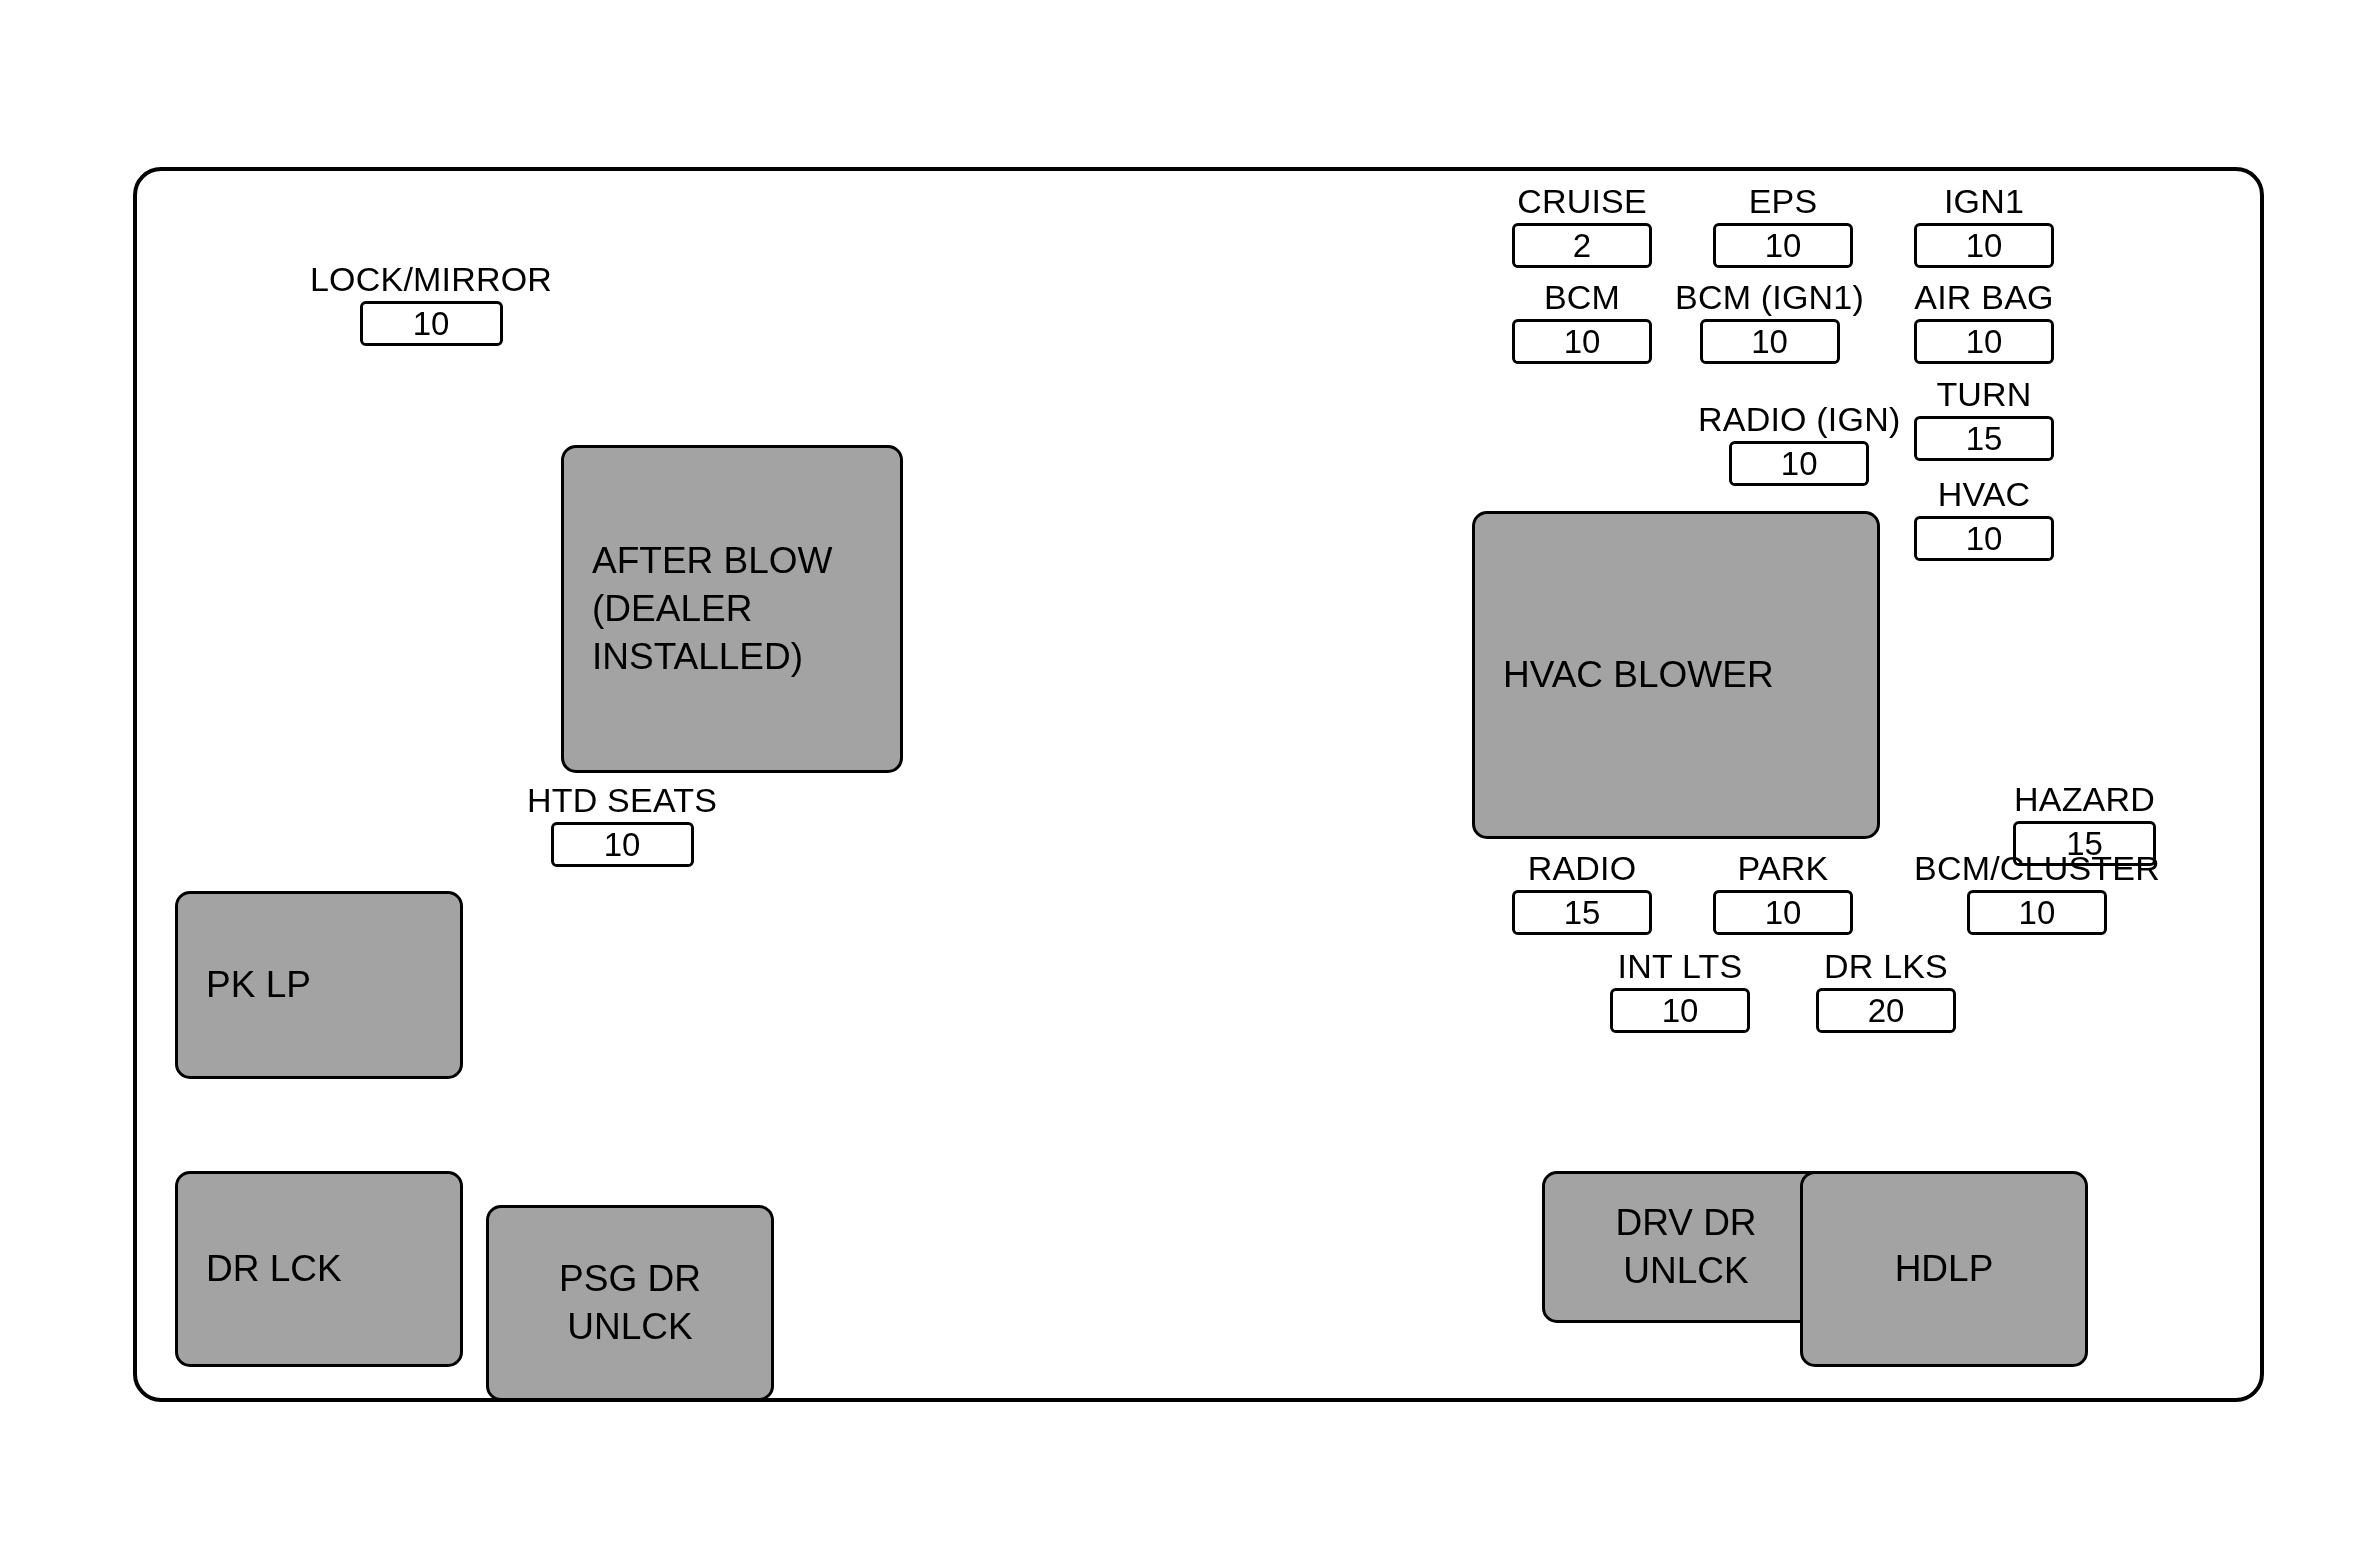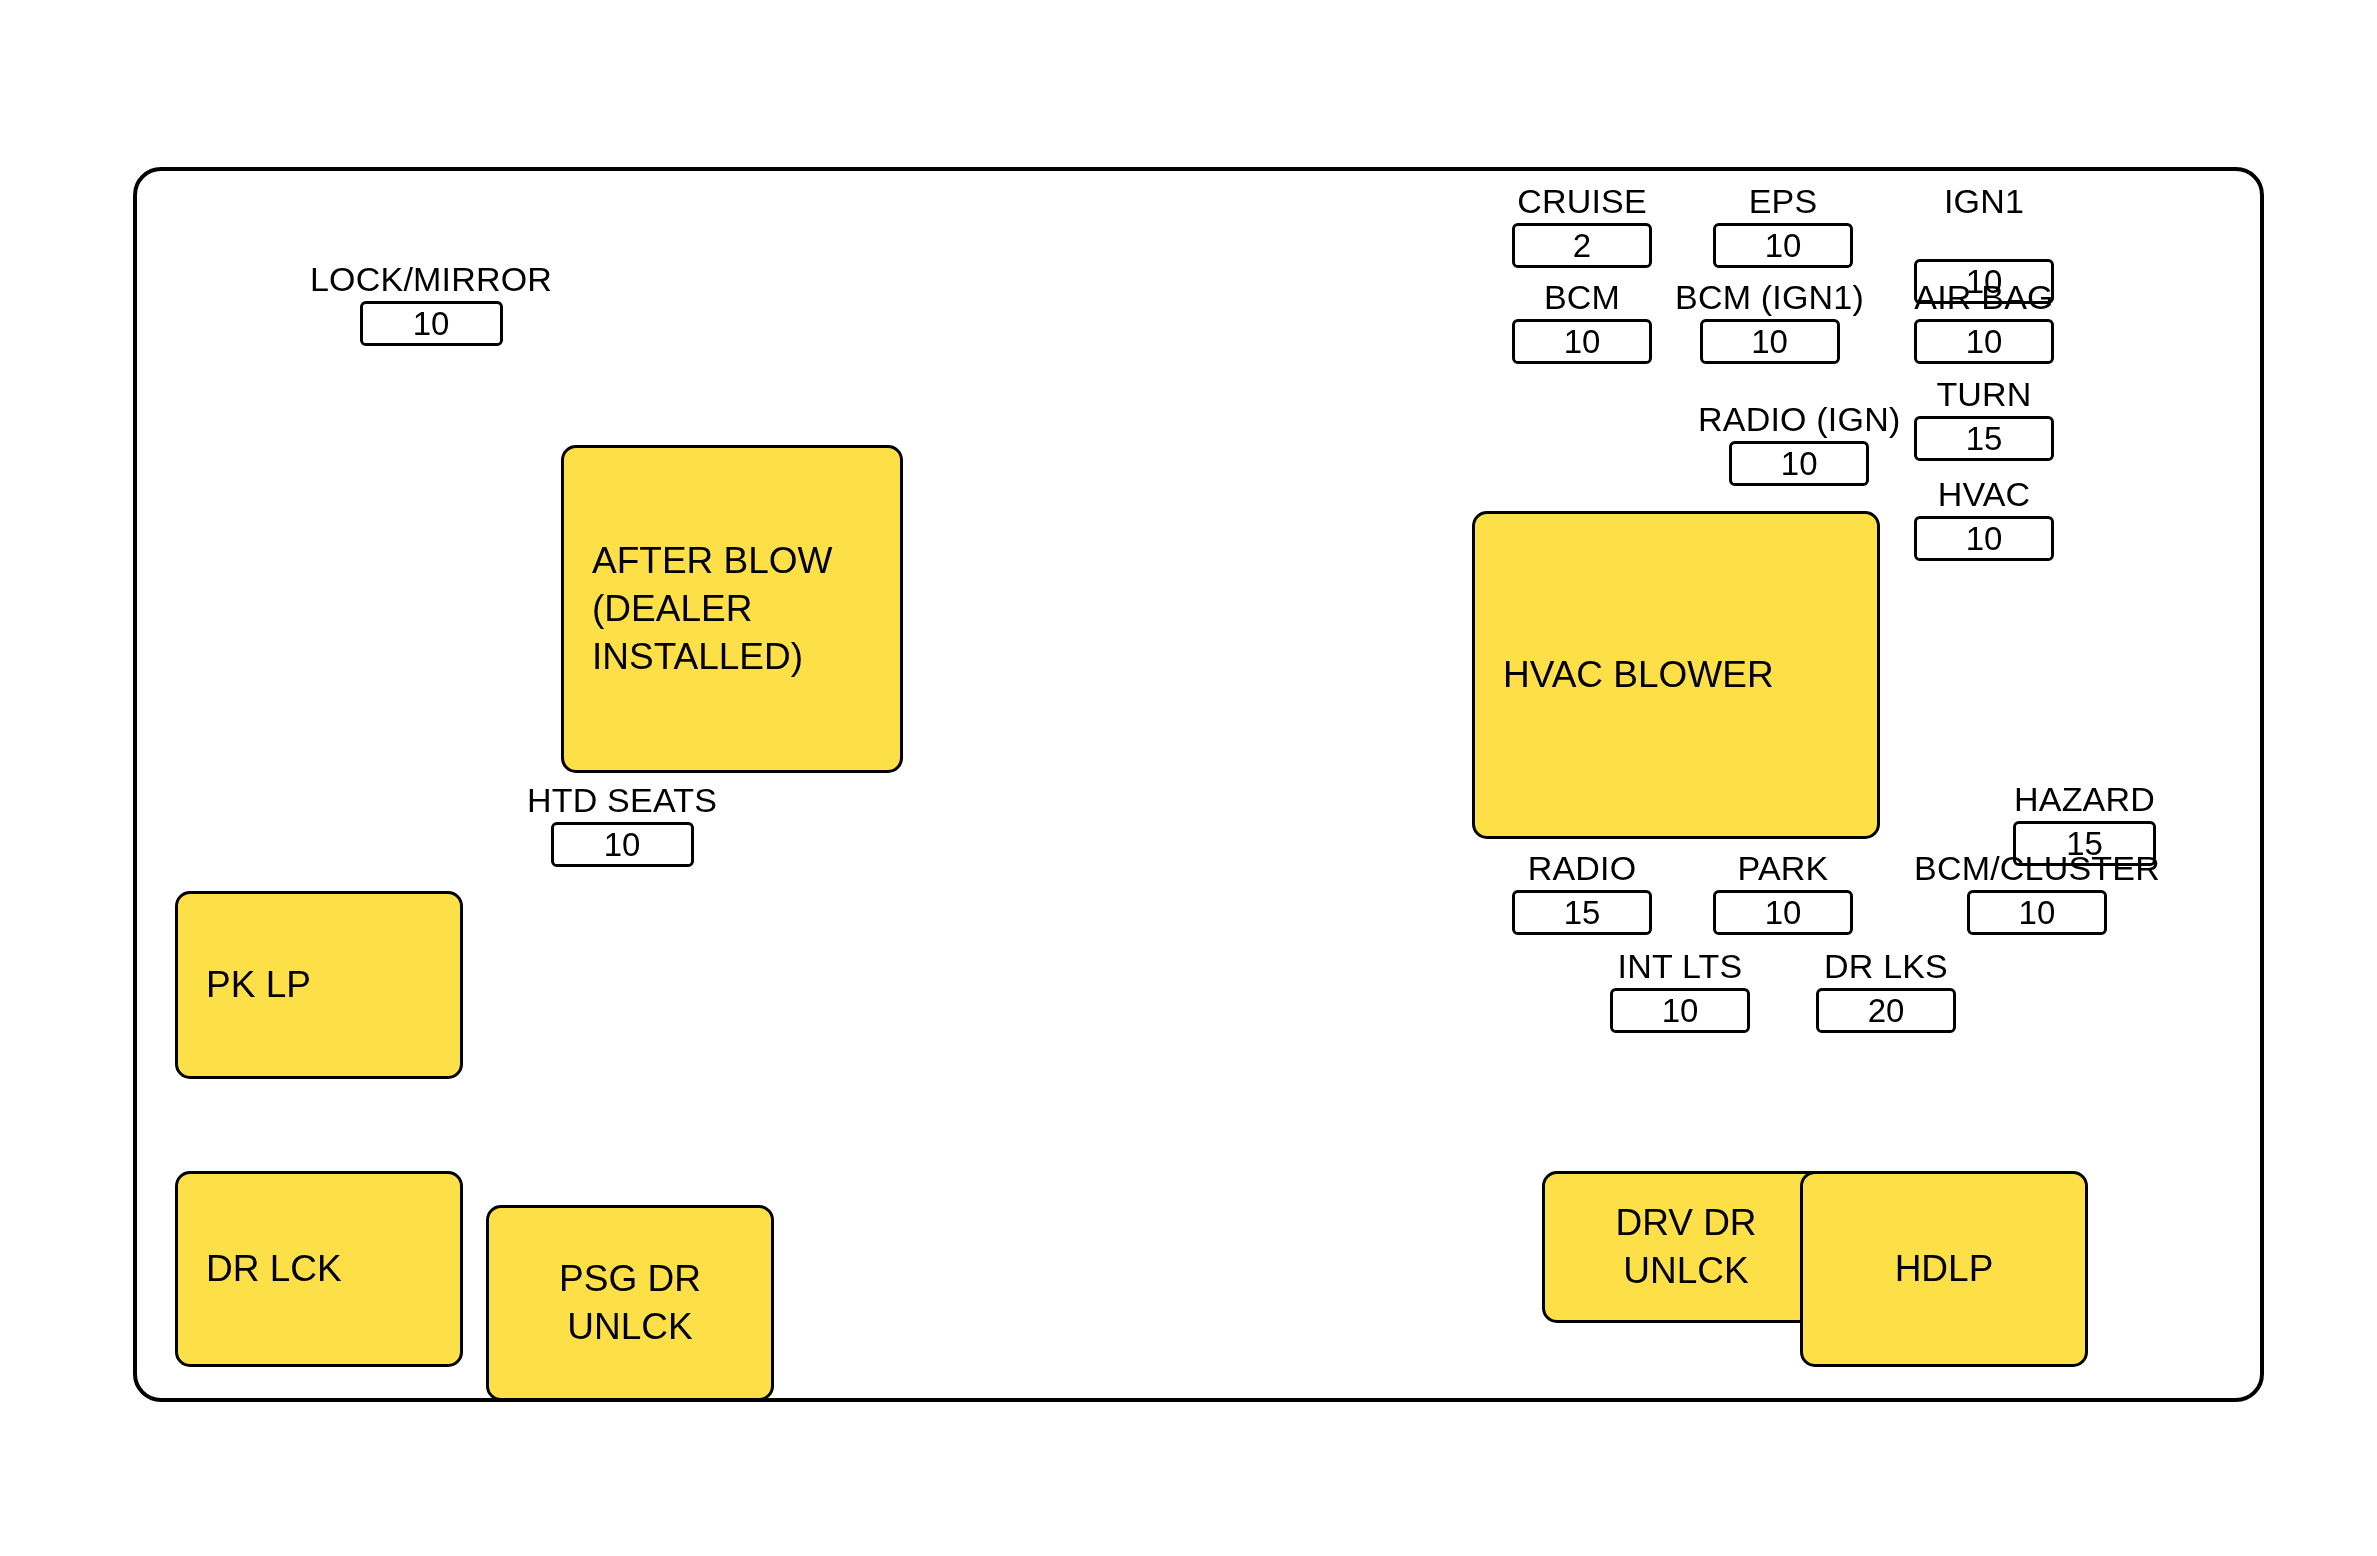--- a/index.html
+++ b/index.html
@@ -68,21 +68,21 @@
     position: absolute;
     border: 3.3px solid #000000;
     border-radius: 15px;
     box-sizing: border-box;
     display: flex;
     align-items: center;
     justify-content: center;
     text-align: center;
     font-size: 37px;
     line-height: 48px;
-    background: #fde047;
+    background: #a3a3a3;
     white-space: pre-line;
   }
   .relay.left-align {
     justify-content: flex-start;
     text-align: left;
     padding-left: 28px;
   }
 </style>
 </head>
 <body>
@@ -97,21 +97,21 @@
         <div class="fuse-box" style="width: 143px;">10</div>
       </div>
       <div class="fuse" style="left: 1512px; top: 182px;">
         <div class="fuse-label">CRUISE</div>
         <div class="fuse-box" style="width: 140px;">2</div>
       </div>
       <div class="fuse" style="left: 1713px; top: 182px;">
         <div class="fuse-label">EPS</div>
         <div class="fuse-box" style="width: 140px;">10</div>
       </div>
-      <div class="fuse" style="left: 1914px; top: 182px; gap: 36px;">
+      <div class="fuse" style="left: 1914px; top: 182px;">
         <div class="fuse-label">IGN1</div>
         <div class="fuse-box" style="width: 140px;">10</div>
       </div>
       <div class="fuse" style="left: 1512px; top: 278px;">
         <div class="fuse-label">BCM</div>
         <div class="fuse-box" style="width: 140px;">10</div>
       </div>
       <div class="fuse" style="left: 1675px; top: 278px;">
         <div class="fuse-label">BCM (IGN1)</div>
         <div class="fuse-box" style="width: 140px;">10</div>

